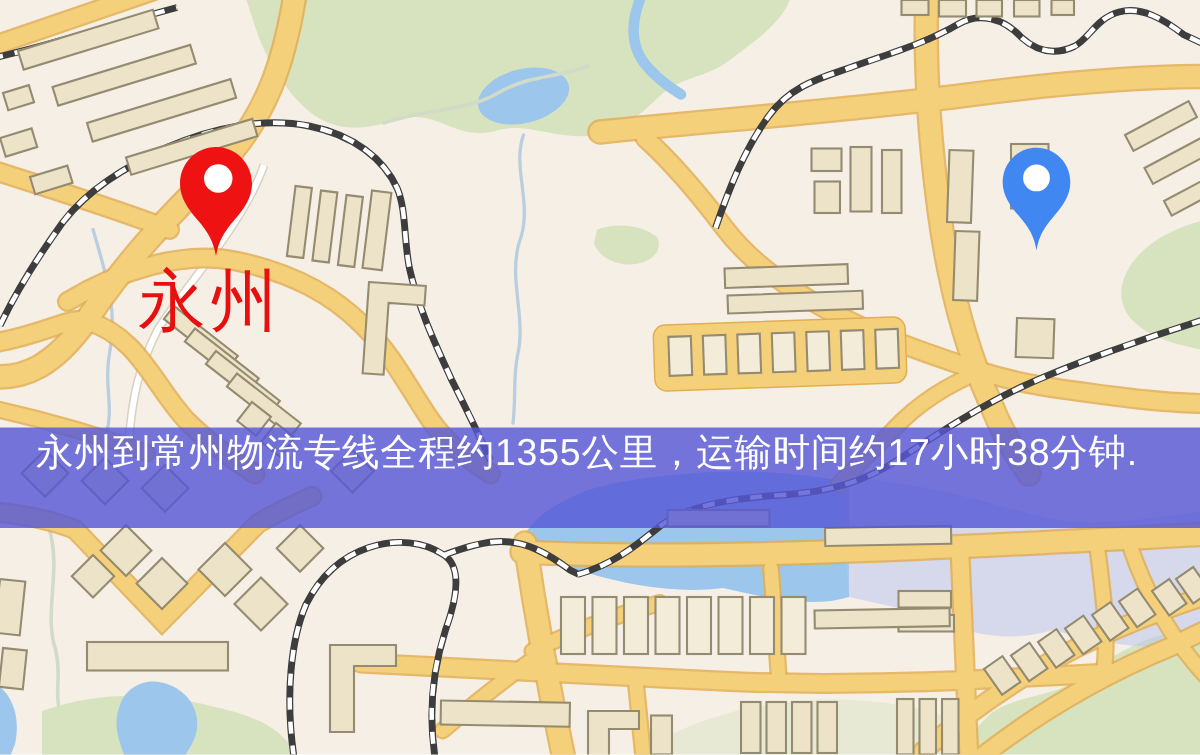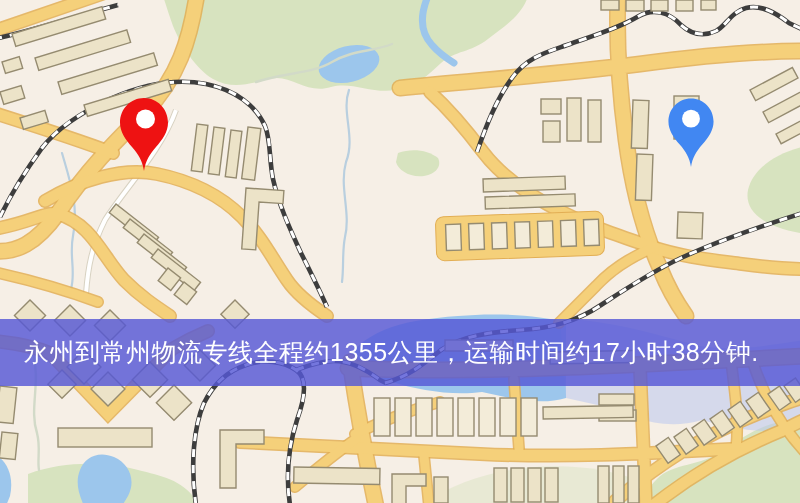--- a/index.html
+++ b/index.html
@@ -29,21 +29,21 @@
   .pin-red{fill:var(--origin-red,#ee1212);}
   .pin-blue{fill:var(--dest-blue,#4187f2);}
   .pin-hole{fill:#ffffff;}
   
   .city-label{position:absolute;font-size:45px;line-height:1;letter-spacing:3px;
               font-weight:500;white-space:nowrap;z-index:3;}
   #origin-label{left:92px;top:178px;color:var(--origin-text,#e8100e);}
   #dest-label{left:644px;top:178px;color:var(--dest-text,#2b2bd6);}
   
   #banner{position:absolute;left:0;top:285px;width:800px;height:67px;z-index:5;
-          background:var(--banner-bg,#5658d6d1);display:flex;align-items:center;margin-top:34px;}
+          background:var(--banner-bg,#5658d6d1);display:flex;align-items:flex-start;}
   #banner-text{color:var(--banner-text,#ffffff);font-size:25px;letter-spacing:.5px;
                padding-left:24px;white-space:nowrap;}
 </style>
 </head>
 <body>
 
 <div id="stage">
 
 <svg id="map-svg" width="800" height="503" viewBox="0 0 800 503">
   <defs>
@@ -219,18 +219,19 @@
   <g transform="translate(144,122)">
     <path class="pin-red" d="M0,-24 C-13.5,-24 -24,-13 -24,0.5 C-24,10 -18.5,17.5 -12,25 C-5.5,32.5 -1.5,39 0,49 C1.5,39 5.5,32.5 12,25 C18.5,17.5 24,10 24,0.5 C24,-13 13.5,-24 0,-24 Z"></path>
     <circle class="pin-hole" cx="1.5" cy="-3" r="9.5"></circle>
   </g>
   <g transform="translate(691,121) scale(0.94)">
     <path class="pin-blue" d="M0,-24 C-13.5,-24 -24,-13 -24,0.5 C-24,10 -18.5,17.5 -12,25 C-5.5,32.5 -1.5,39 0,49 C1.5,39 5.5,32.5 12,25 C18.5,17.5 24,10 24,0.5 C24,-13 13.5,-24 0,-24 Z"></path>
     <circle class="pin-hole" cx="0" cy="-2.5" r="9.5"></circle>
   </g>
 </svg>
 
+<div class="city-label" id="origin-label">永州</div>
 
 <div id="banner">
   <span id="banner-text">永州到常州物流专线全程约1355公里，运输时间约17小时38分钟.</span>
 </div>
 
 </div>
 
 </body></html>

